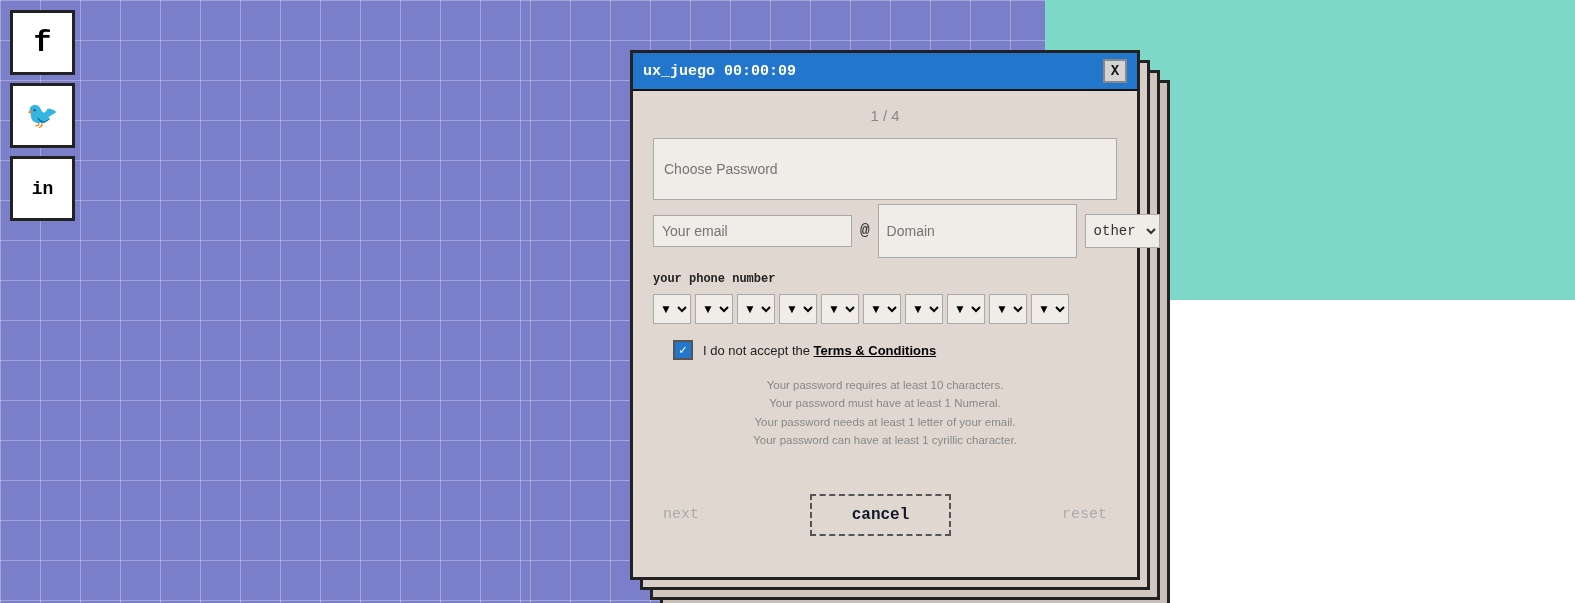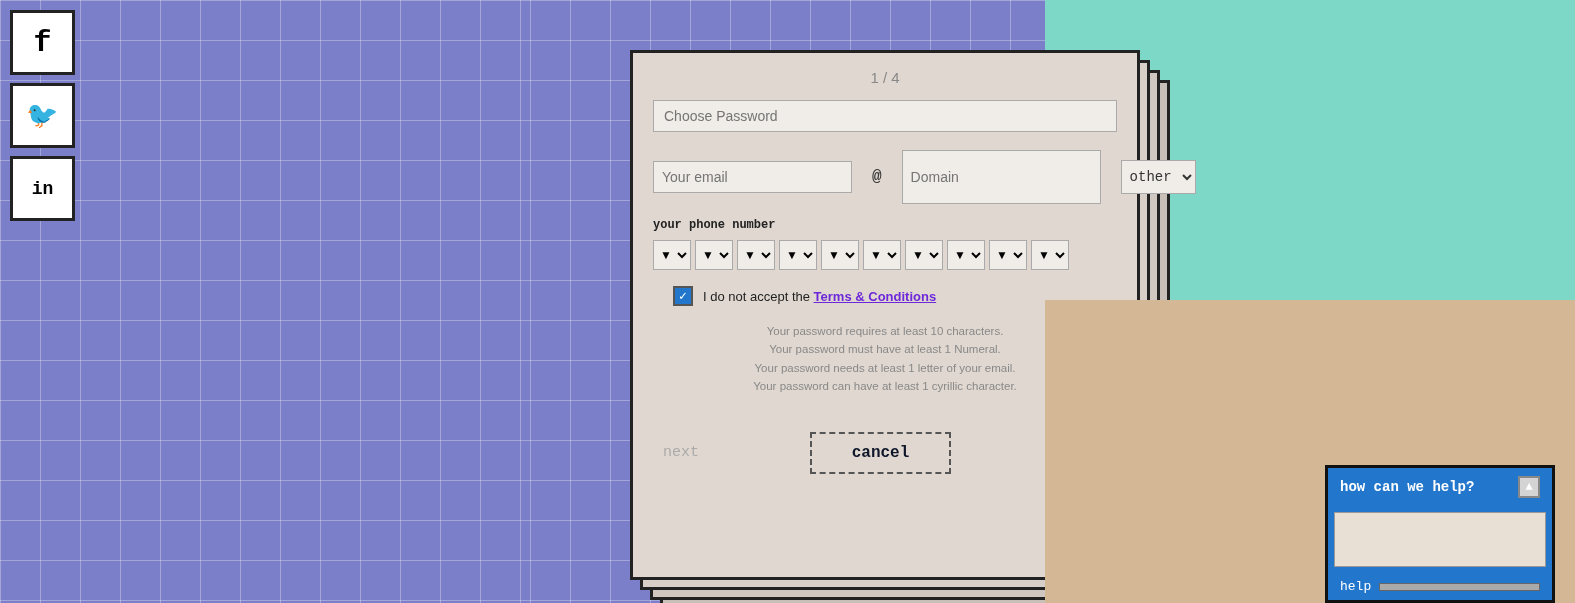--- a/index.html
+++ b/index.html
@@ -216,34 +216,34 @@
       text-align: center;
       color: #888;
       font-size: 15px;
       margin-bottom: 14px;
       font-family: Arial, sans-serif;
     }
 
     
     .password-field {
       width: 100%;
-      padding: 7px 10px;
+      padding: 22px 10px;
       border: 1px solid #aaa;
       background: #f0ece8;
       font-size: 14px;
-      margin-bottom: 18px;
+      margin-bottom: 4px;
       font-family: Arial, sans-serif;
       color: #888;
     }
 
     
     .email-row {
       display: flex;
       align-items: center;
-      gap: 20px;
+      gap: 8px;
       margin-bottom: 14px;
     }
 
     .email-local {
       flex: 1;
       padding: 7px 8px;
       border: 1px solid #aaa;
       background: #f0ece8;
       font-size: 14px;
       font-family: Arial, sans-serif;
@@ -326,27 +326,27 @@
 
     .terms-text {
       font-size: 13px;
       color: #222;
       font-family: Arial, sans-serif;
     }
 
     .terms-link {
       text-decoration: underline;
       font-weight: bold;
-      color: #6d28d9;
+      color: #000000;
     }
 
     
     .requirements {
       text-align: center;
-      margin-bottom: 20px;
+      margin-bottom: 28px;
     }
 
     .requirements p {
       font-size: 11.5px;
       color: #888;
       font-family: Arial, sans-serif;
       line-height: 1.6;
     }
 
     
@@ -406,20 +406,26 @@
 
 <div class="middle-area">
   <div class="dialog-stack">
 
     <div class="dialog-shadow-3"></div>
     <div class="dialog-shadow-2"></div>
     <div class="dialog-shadow-1"></div>
 
     <div class="dialog-main">
 
+      <div class="dialog-titlebar">
+        <span>ux_juego 00:00:09</span>
+        <div class="dialog-close-btn">
+          <span>X</span>
+        </div>
+      </div>
 
       <div class="dialog-body">
         
         <div class="page-indicator">1 / 4</div>
 
         
         <input class="password-field" type="password" placeholder="Choose Password" style="">
 
         
         <div class="email-row">
@@ -470,29 +476,13 @@
         <button class="btn-next">next</button>
         <button class="btn-cancel">cancel</button>
         <button class="btn-reset">reset</button>
       </div>
     </div>
   </div>
 </div>
 
 <div class="right-panel">
   <div class="right-top"></div>
-  <div class="right-bottom">
-
-    <div class="help-widget">
-      <div class="help-header">
-        <span>how can we help?</span>
-        <div class="help-collapse-btn">
-          <span>▲</span>
-        </div>
-      </div>
-      <div class="help-input-area"></div>
-      <div class="help-bottom">
-        <span>help</span>
-        <div class="help-progress"></div>
-      </div>
-    </div>
-  </div>
 </div>
 
 </body></html>

